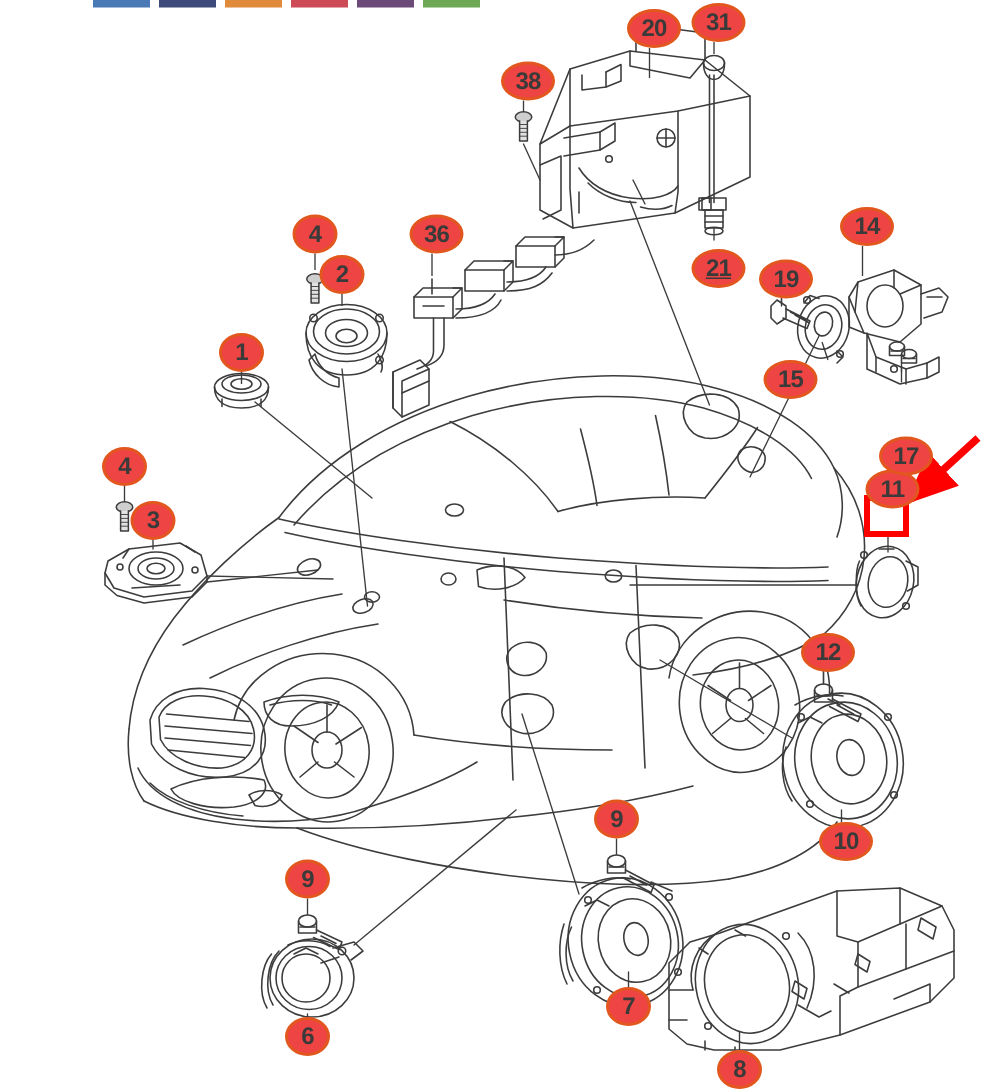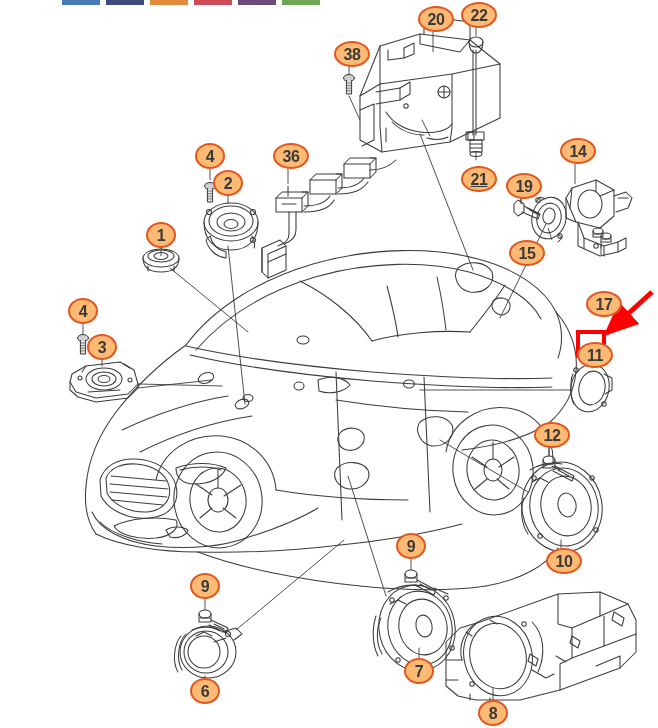--- a/index.html
+++ b/index.html
@@ -3,21 +3,21 @@
 <meta charset="utf-8">
 <title>Audi Speaker Parts Diagram</title>
 <style>
   html,body{margin:0;padding:0;background:#ffffff;}
   body{width:658px;height:728px;font-family:"Liberation Sans",sans-serif;overflow:hidden;}
   #stage{position:relative;width:658px;height:728px;background:#fff;}
   #stage svg{position:absolute;left:0;top:0;}
   .swatchbar{position:absolute;top:0;left:0;width:658px;height:6px;}
   .swatch{position:absolute;top:0;height:5px;}
   .callout{position:absolute;width:30px;height:26px;border:2px solid #E2571E;border-radius:50%;
-           background:#fdba74;color:#3a3a3a;font-size:16px;font-weight:bold;text-align:center;
+           background:#ef4444;color:#3a3a3a;font-size:16px;font-weight:bold;text-align:center;
            line-height:23px;letter-spacing:-0.5px;box-sizing:border-box;}
   .callout.wide{width:36px;}
   .hl-box{position:absolute;border:4px solid #ff0000;background:transparent;box-sizing:border-box;}
 </style>
 </head>
 <body>
 
 <div id="stage">
 
   <div class="swatchbar">
@@ -427,26 +427,26 @@
       <div class="callout" style="left: 213px; top: 170px; border-color: rgb(226, 87, 30); color: rgb(58, 58, 58);">2</div>
       <div class="callout" style="left: 87px; top: 334px; border-color: rgb(226, 87, 30); color: rgb(58, 58, 58);">3</div>
       <div class="callout" style="left: 195px; top: 143px; border-color: rgb(226, 87, 30); color: rgb(58, 58, 58);">4</div>
       <div class="callout" style="left: 68px; top: 298px; border-color: rgb(226, 87, 30); color: rgb(58, 58, 58);">4</div>
       <div class="callout" style="left: 190px; top: 678px; border-color: rgb(226, 87, 30); color: rgb(58, 58, 58);">6</div>
       <div class="callout" style="left: 404px; top: 658px; border-color: rgb(226, 87, 30); color: rgb(58, 58, 58);">7</div>
       <div class="callout" style="left: 478px; top: 700px; border-color: rgb(226, 87, 30); color: rgb(58, 58, 58);">8</div>
       <div class="callout" style="left: 190px; top: 573px; border-color: rgb(226, 87, 30); color: rgb(58, 58, 58);">9</div>
       <div class="callout" style="left: 396px; top: 533px; border-color: rgb(226, 87, 30); color: rgb(58, 58, 58);">9</div>
       <div class="callout wide" style="left: 546px; top: 548px; border-color: rgb(226, 87, 30); color: rgb(58, 58, 58);">10</div>
-      <div class="callout wide" style="left: 577px; top: 342px; border-color: rgb(226, 87, 30); color: rgb(58, 58, 58);">11</div>
+      <div class="callout wide" style="left: 577px; top: 313px; border-color: rgb(226, 87, 30); color: rgb(58, 58, 58);">11</div>
       <div class="callout wide" style="left: 534px; top: 422px; border-color: rgb(226, 87, 30); color: rgb(58, 58, 58);">12</div>
       <div class="callout wide" style="left: 560px; top: 138px; border-color: rgb(226, 87, 30); color: rgb(58, 58, 58);">14</div>
       <div class="callout wide" style="left: 509px; top: 240px; border-color: rgb(226, 87, 30); color: rgb(58, 58, 58);">15</div>
       <div class="callout wide" style="left: 506px; top: 173px; border-color: rgb(226, 87, 30); color: rgb(58, 58, 58);">19</div>
       <div class="callout wide" style="left: 586px; top: 255px; border-color: rgb(226, 87, 30); color: rgb(58, 58, 58); margin-top: 36px;">17</div>
       <div class="callout wide" style="left: 418px; top: 6px; border-color: rgb(226, 87, 30); color: rgb(58, 58, 58);">20</div>
       <div class="callout wide" style="left: 461px; top: 166px; border-color: rgb(226, 87, 30); color: rgb(58, 58, 58); text-decoration: underline;">21</div>
-      <div class="callout wide" style="left: 461px; top: 2px; border-color: rgb(226, 87, 30); color: rgb(58, 58, 58);">22</div>
+      <div class="callout wide" style="left: 461px; top: 2px; border-color: rgb(226, 87, 30); color: rgb(58, 58, 58);">31</div>
       <div class="callout wide" style="left: 334px; top: 41px; border-color: rgb(226, 87, 30); color: rgb(58, 58, 58);">38</div>
       <div class="callout wide" style="left: 273px; top: 143px; border-color: rgb(226, 87, 30); color: rgb(58, 58, 58);">36</div>
     </div>
 
 </div>
 
 </body></html>

